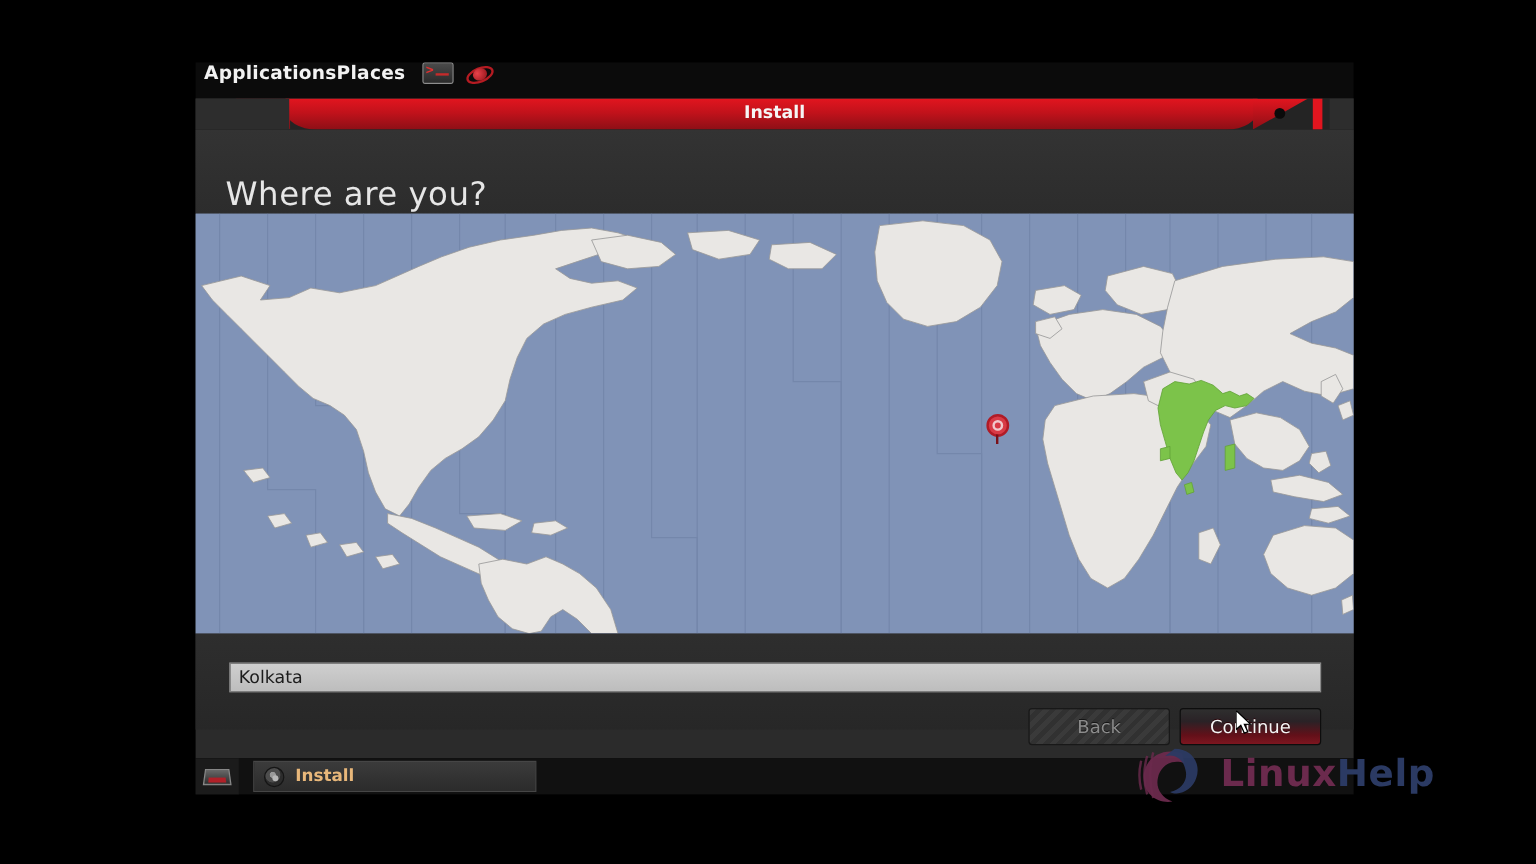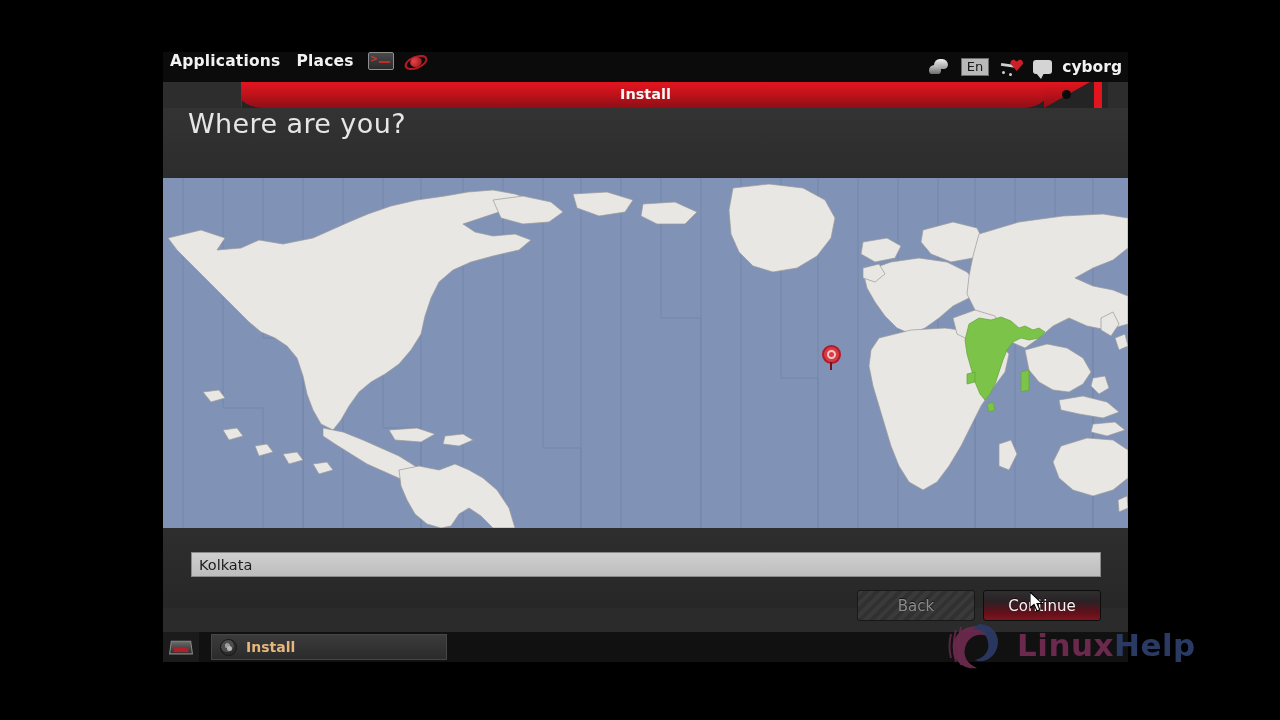--- a/index.html
+++ b/index.html
@@ -29,21 +29,21 @@
     align-items: flex-start;
   }
   .menu-label {
     color: #f2f2f2;
     font-size: 15.5px;
     font-weight: bold;
     letter-spacing: .2px;
     white-space: nowrap;
   }
   #menu-applications { margin-left: 7px; }
-  #menu-places { margin-left: 16px; }
+  #menu-places { }
 
   .launcher { margin-left: 14px; display: flex; align-items: center; }
 
   .term-icon {
     width: 26px; height: 18px;
     background: linear-gradient(#4a4a4a, #2a2a2a);
     border: 1.5px solid #8e8e8e;
     border-radius: 2px;
     position: relative;
     overflow: hidden;
@@ -212,21 +212,21 @@
     z-index:2;
   }
   #titlebar-right-cap {
     position:absolute; right:0; top:0; width:20px; height:26px;
     background:#2d2d2d; z-index:2;
   }
 
   #heading-bar {
     height: 70px;
     background: linear-gradient(to bottom, #333333, #2c2c2c);
-    display: flex; align-items: flex-start;
+    display: flex; align-items: flex-end;
   }
   #page-title {
     margin-left: 25px;
     color: #e6e6e6;
     font-size: 27px;
     font-weight: normal;
     letter-spacing: .4px;
   }
 
   
@@ -398,35 +398,20 @@
     <span class="launcher">
       <span class="term-icon"></span>
     </span>
 
     <span class="swirl-icon">
       <span class="ring"></span>
       <span class="core"></span>
     </span>
 
 
-    <span id="tray">
-      <span class="tray-updates">
-        <span class="c1"></span>
-        <span class="c2"></span>
-      </span>
-      <span class="tray-kbd">En</span>
-      <span class="tray-vol">
-        <span class="bar"></span>
-        <span class="heart"></span>
-        <span class="pin1"></span>
-        <span class="pin2"></span>
-      </span>
-      <span class="tray-chat"></span>
-      <span id="tray-user">cyborg</span>
-    </span>
   </div>
 
   <div id="window">
 
     <div id="titlebar">
       <div id="titlebar-left-cap"></div>
       <div id="titlebar-right-cap"></div>
       <div id="titlebar-red"></div>
       <div id="titlebar-title">Install</div>
       <div id="window-close-dot"></div>

